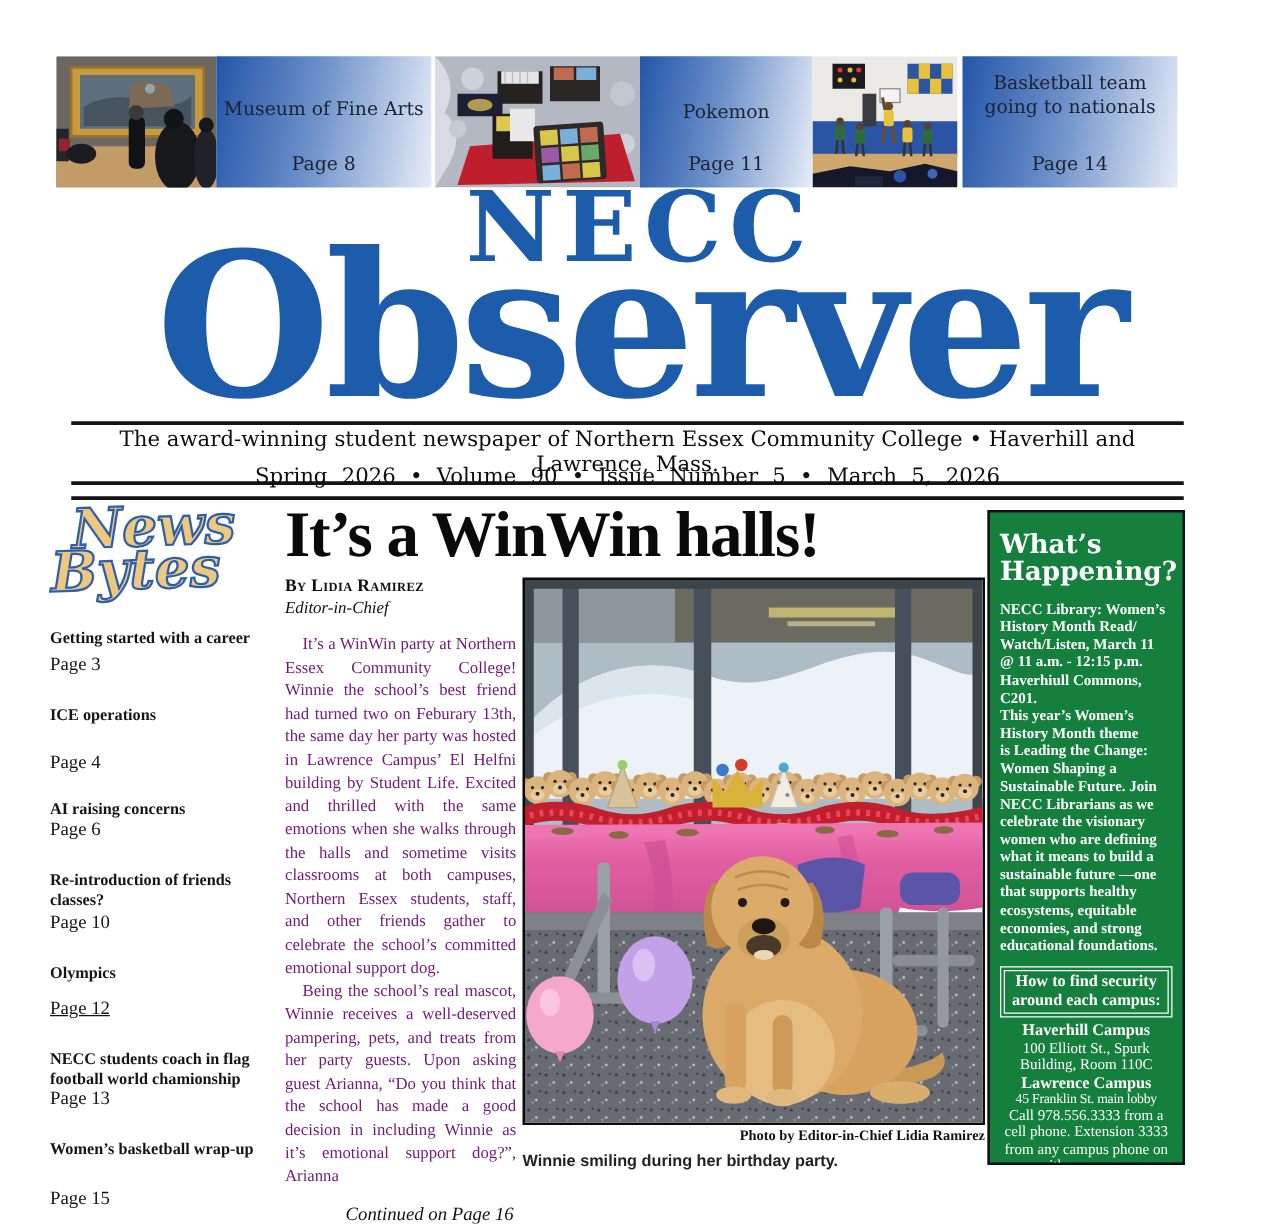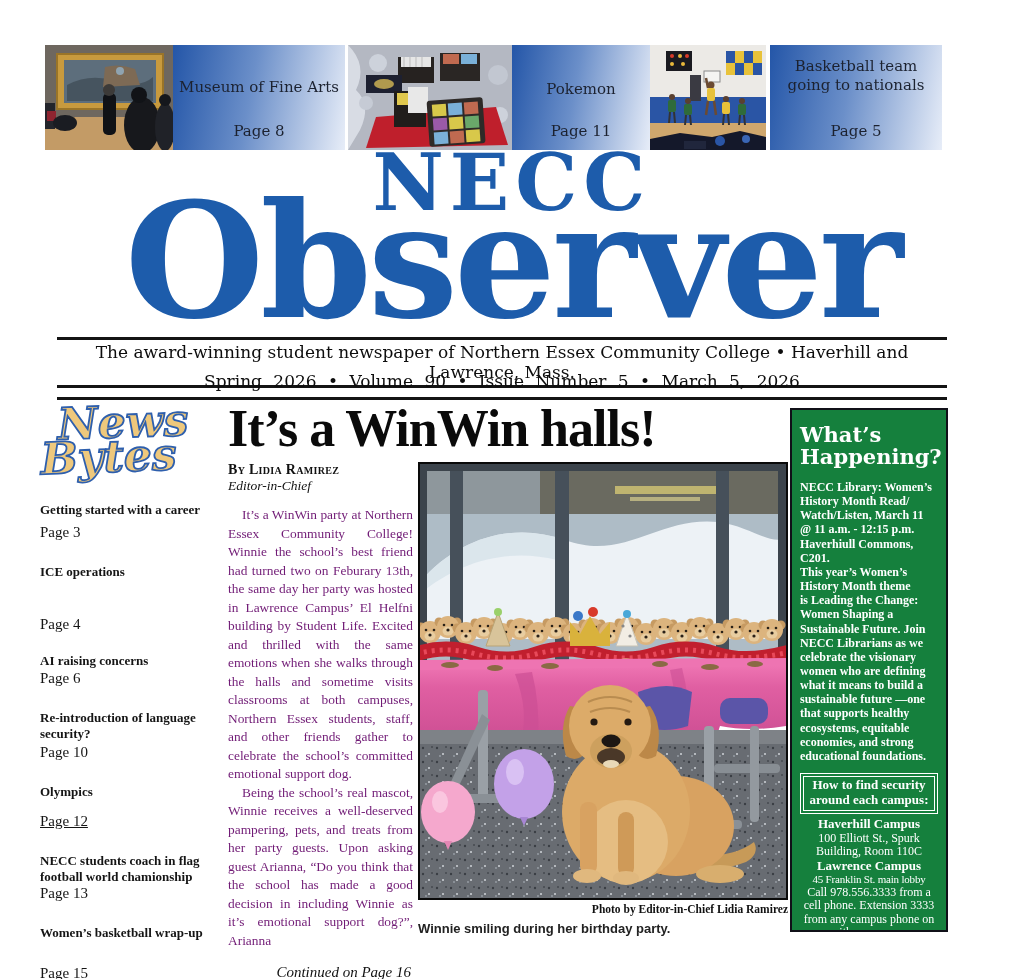--- a/index.html
+++ b/index.html
@@ -198,21 +198,21 @@
       <path d="M0,94 L30,88 L62,92 L90,86 L116,92 L116,105 L0,105 Z" fill="#14182a"></path>
       <circle cx="70" cy="96" r="5" fill="#2a55a5"></circle>
         <circle cx="96" cy="94" r="4" fill="#3a66b5"></circle>
       <rect x="34" y="96" width="22" height="8" fill="#20263c"></rect>
     </svg>
 
     <div class="gap4"></div>
 
     <div class="promo top" style="width:172px;">
       <div class="t">Basketball team going to nationals</div>
-      <div class="p">Page 5</div>
+      <div class="p">Page 14</div>
     </div>
   </div>
 
   <div class="masthead">
     <div class="necc">NECC</div>
     <div class="observer">Observer</div>
   </div>
   <div class="tagline">The award-winning student newspaper of Northern Essex Community College • Haverhill and Lawrence, Mass.</div>
   <div class="dateline">Spring 2026 • Volume 90 • Issue Number 5 • March 5, 2026</div>
 
@@ -221,28 +221,28 @@
       <div class="l1">News</div>
       <div class="l2">Bytes</div>
     </div>
 
     <div class="nb-item">
       <div class="ti">Getting started with a career</div>
       <div class="pg">Page 3</div>
     </div>
     <div class="nb-item" style="margin-bottom:20px;">
       <div class="ti">ICE operations</div>
-      <div class="pg" style="margin-top:36px;">Page 4</div>
+      <div class="pg" style="margin-top:22px;">Page 4</div>
     </div>
     <div class="nb-item">
       <div class="ti">AI raising concerns</div>
       <div class="pg" style="margin-top:2px;">Page 6</div>
     </div>
     <div class="nb-item">
-      <div class="ti">Re-introduction of language security?</div>
+      <div class="ti">Re-introduction of friends classes?</div>
       <div class="pg" style="margin-top:2px;">Page 10</div>
     </div>
     <div class="nb-item">
       <div class="ti">Olympics</div>
       <div class="pg" style="margin-top:14px;text-decoration:underline;">Page 12</div>
     </div>
     <div class="nb-item">
       <div class="ti">NECC students coach in flag football world chamionship</div>
       <div class="pg" style="margin-top:1px;">Page 13</div>
     </div>

